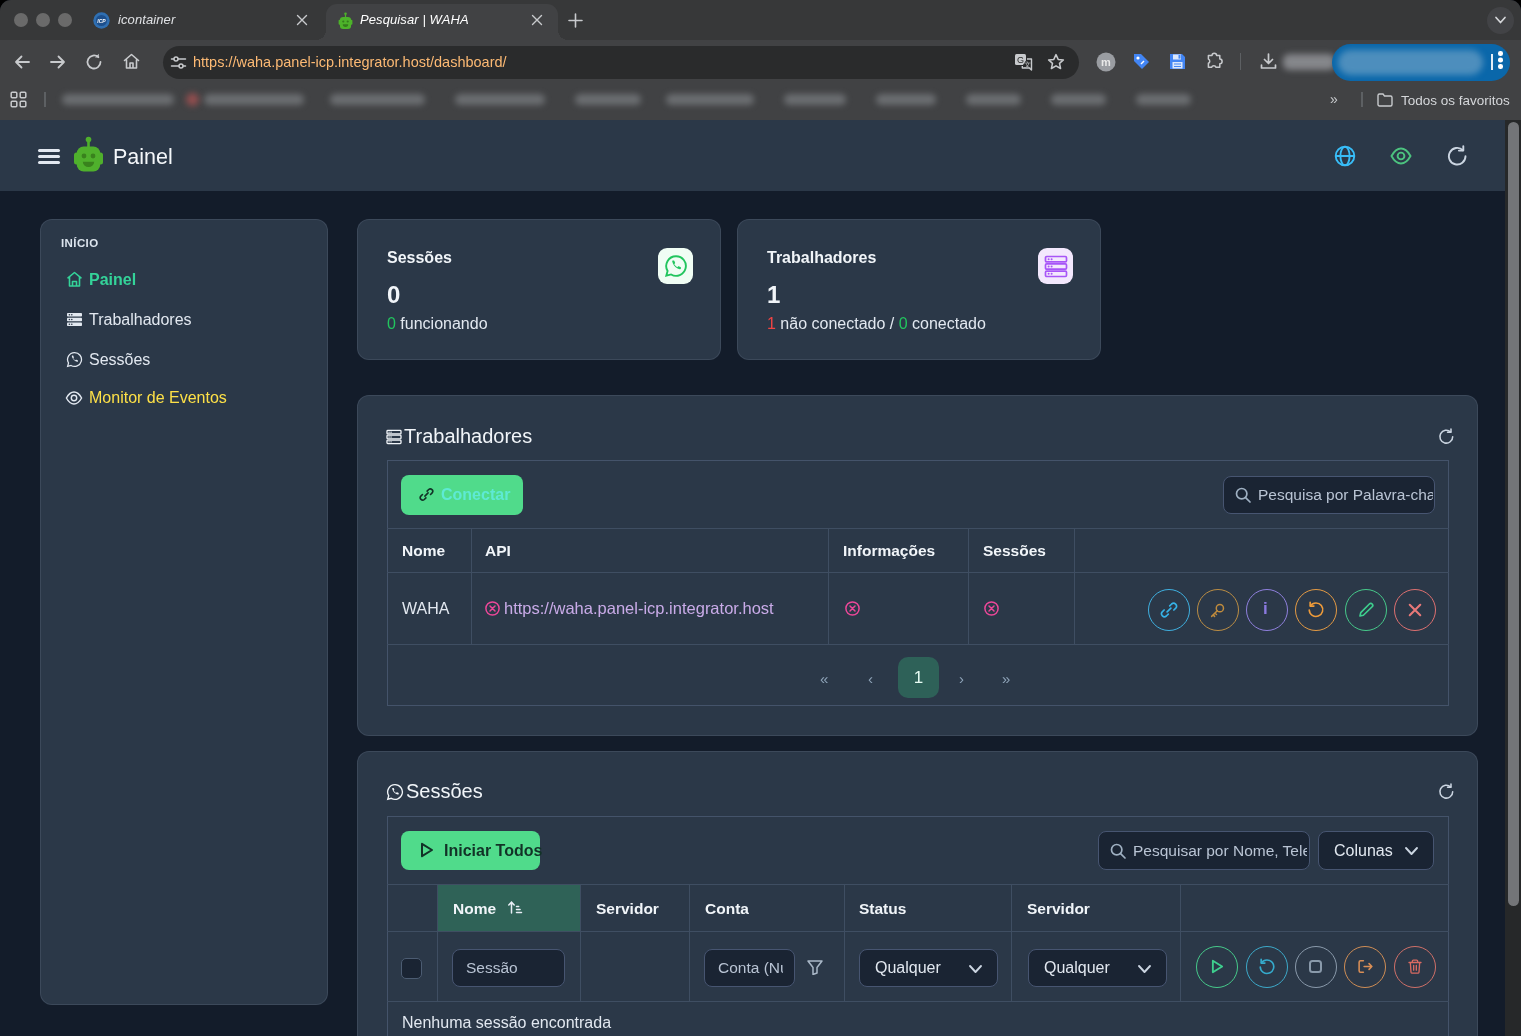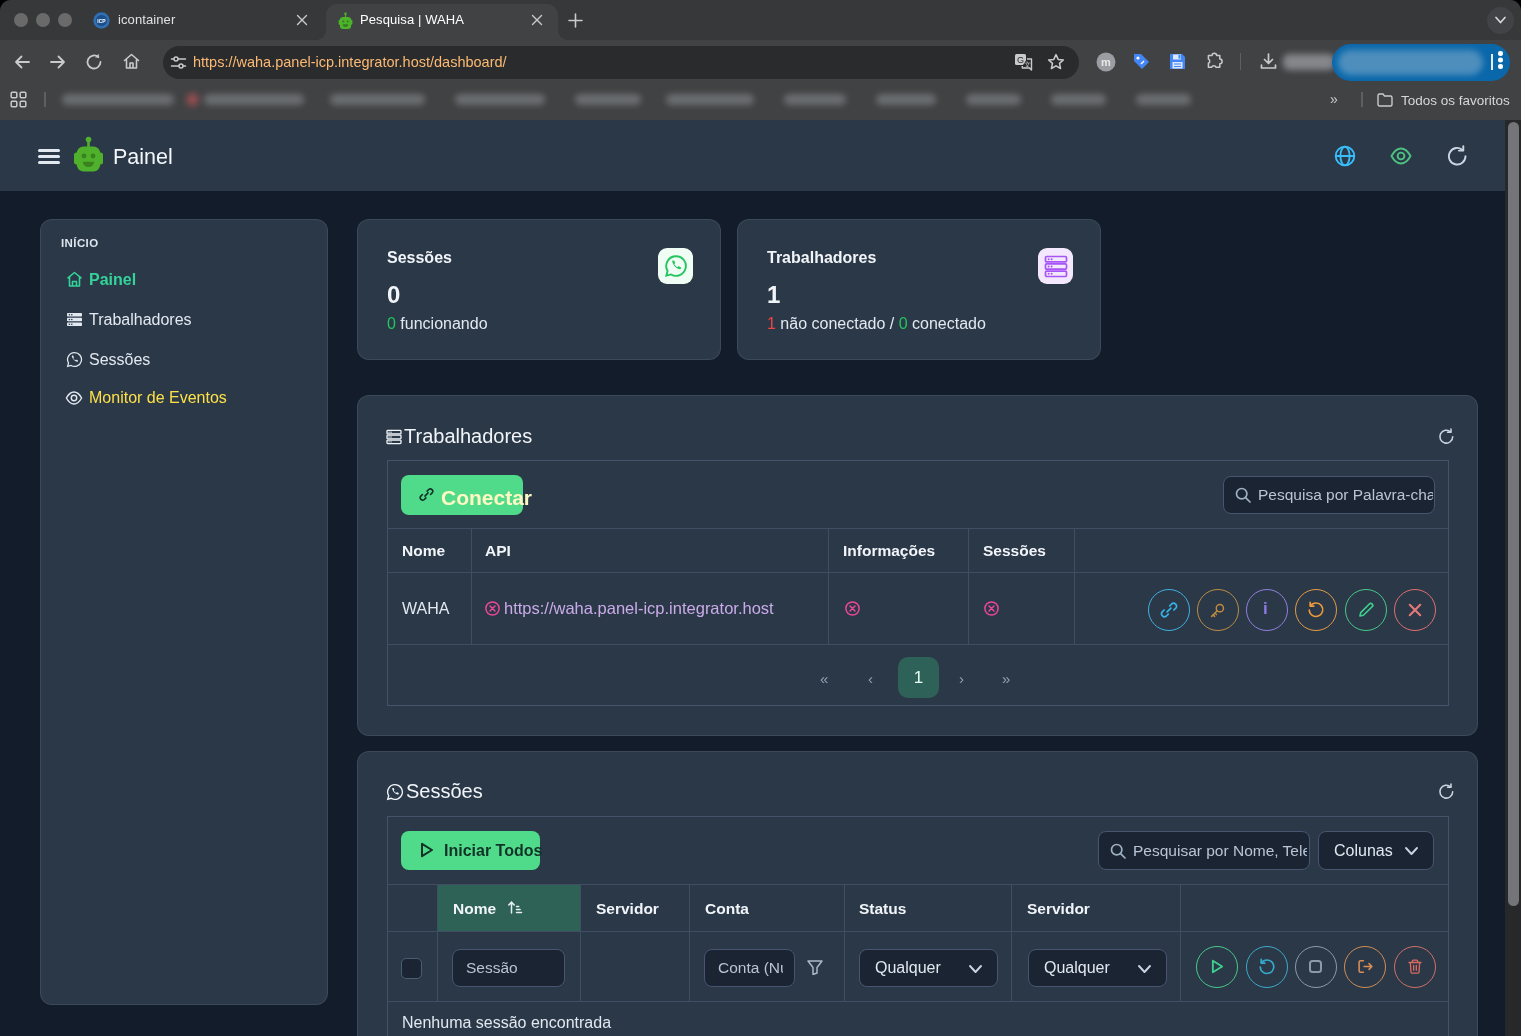--- a/index.html
+++ b/index.html
@@ -1,21 +1,21 @@
 <!DOCTYPE html>
 <html><head>
 <meta charset="utf-8">
 <style>
 * { margin:0; padding:0; box-sizing:border-box; }
 html,body { width:1521px; height:1036px; background:#000; overflow:hidden; }
 body { font-family:"Liberation Sans", sans-serif; }
 .abs { position:absolute; }
 #win { position:absolute; left:0; top:0; width:1521px; height:1036px; background:#131c2a; border-radius:11px 11px 0 0; overflow:hidden; }
 
-#tabstrip { position:absolute; left:0; top:0; width:1521px; height:40px; background:#373839; }
+#tabstrip { position:absolute; left:0; top:0; width:1521px; height:40px; background:#373839;font-style:italic; }
 .tl { position:absolute; top:12.5px; width:14px; height:14px; border-radius:50%; background:#6a6a6a; }
 #toolbar { position:absolute; left:0; top:40px; width:1521px; height:42px; background:#414244; }
 #bookmarks { position:absolute; left:0; top:82px; width:1521px; height:38px; background:#414244; }
 #activetab { position:absolute; left:326px; top:4px; width:232px; height:36px; background:#414244; border-radius:11px 11px 0 0; }
 .tabtitle { position:absolute; top:12px; font-size:13px; color:#dfe1e4; letter-spacing:.1px; }
 .ticon { position:absolute; color:#c8cacd; }
 #urlpill { position:absolute; left:163px; top:46px; width:916px; height:33px; border-radius:17px; background:#2a2b2c; }
 #urltext { position:absolute; left:193px; top:54px; font-size:14.5px; color:#fdba74; }
 .blb { position:absolute; background:rgba(168,171,176,.42); filter:blur(3px); border-radius:6px; }
 
@@ -64,21 +64,21 @@
           <rect x="1.2" y="15.5" width="5" height="10" rx="2.2"></rect>
           <rect x="23.8" y="15.5" width="5" height="10" rx="2.2"></rect>
           <rect x="3.8" y="10" width="22.4" height="24" rx="6.5"></rect>
         </g>
         <g fill="#357c1d">
           <circle cx="10.6" cy="19" r="2.2"></circle>
           <circle cx="19.4" cy="19" r="2.2"></circle>
           <path d="M9.5 24.5 h11 a5.5 5.5 0 0 1 -11 0 z"></path>
         </g>
       </svg>
-    <div class="tabtitle" style="left:360px; color:#ffffff;">Pesquisa | WAHA</div>
+    <div class="tabtitle" style="left:360px; color:#ffffff;">Pesquisar | WAHA</div>
     <svg class="ticon" style="left:531px; top:14px;" width="12" height="12" viewBox="0 0 12 12">
         <path d="M1.5 1.5 L10.5 10.5 M10.5 1.5 L1.5 10.5" stroke="#c8cacd" stroke-width="1.4" stroke-linecap="round"></path>
       </svg>
     <svg class="ticon" style="left:568px; top:13px;" width="15" height="15" viewBox="0 0 15 15">
         <path d="M7.5 1 V14 M1 7.5 H14" stroke="#c8cacd" stroke-width="1.6" stroke-linecap="round"></path>
       </svg>
     <div class="abs" style="left:1487px; top:7px; width:27px; height:27px; border-radius:50%; background:#424346;"></div>
     <svg class="ticon" style="left:1494px; top:15px;" width="13" height="11" viewBox="0 0 13 11">
         <path d="M2 2.5 L6.5 7.5 L11 2.5" stroke="#d4d6d9" stroke-width="1.7" fill="none" stroke-linecap="round" stroke-linejoin="round"></path>
       </svg>
@@ -298,21 +298,21 @@
           <path d="M18.5 11.2 a8.3 8.3 0 1 1 -2.6-6" fill="none" stroke="#cbd5e1" stroke-width="2" stroke-linecap="round"></path>
           <path d="M16.3 1.2 v4.4 h-4.4" fill="none" stroke="#cbd5e1" stroke-width="2" stroke-linecap="round" stroke-linejoin="round"></path>
         </svg>
       <div class="innerbox" style="left:29px; top:64px; width:1062px; height:246px;"></div>
       <div class="gbtn" style="left:43px; top:79px; width:122px; height:40px;"></div>
       <svg class="abs" style="left:61px; top:91px;" width="15" height="15" viewBox="0 0 24 24">
           <g fill="none" stroke="#123227" stroke-width="2.6" stroke-linecap="round">
             <path d="M9.5 14.5 L14.5 9.5 M13 6.5 l2.5-2.5 a3.9 3.9 0 0 1 5.5 5.5 L18.5 12 M11 17.5 l-2.5 2.5 a3.9 3.9 0 0 1 -5.5 -5.5 L5.5 12"></path>
           </g>
         </svg>
-      <div class="abs" style="left:83px; top:90px; font-size:21px; font-weight:700; color:#fef9c3;">Conectar</div>
+      <div class="abs" style="left:83px; top:90px; font-size:16px; font-weight:700; color:#5eead4;">Conectar</div>
       <div class="sinput" style="left:865px; top:80px; width:212px; height:38px;"></div>
       <svg class="abs" style="left:877px; top:91px;" width="16" height="16" viewBox="0 0 16 16">
           <circle cx="6.7" cy="6.7" r="5.2" fill="none" stroke="#9fb0c2" stroke-width="1.7"></circle>
           <path d="M10.6 10.6 L15 15" stroke="#9fb0c2" stroke-width="1.7" stroke-linecap="round"></path>
         </svg>
       <div class="abs ph" style="left:900px; top:90px; width:175px; overflow:hidden; white-space:nowrap;">Pesquisa por Palavra-chave</div>
 
       <div class="hline" style="left:29px; top:132px; width:1062px;"></div>
       <div class="hline" style="left:29px; top:176px; width:1062px;"></div>
       <div class="hline" style="left:29px; top:248px; width:1062px;"></div>

